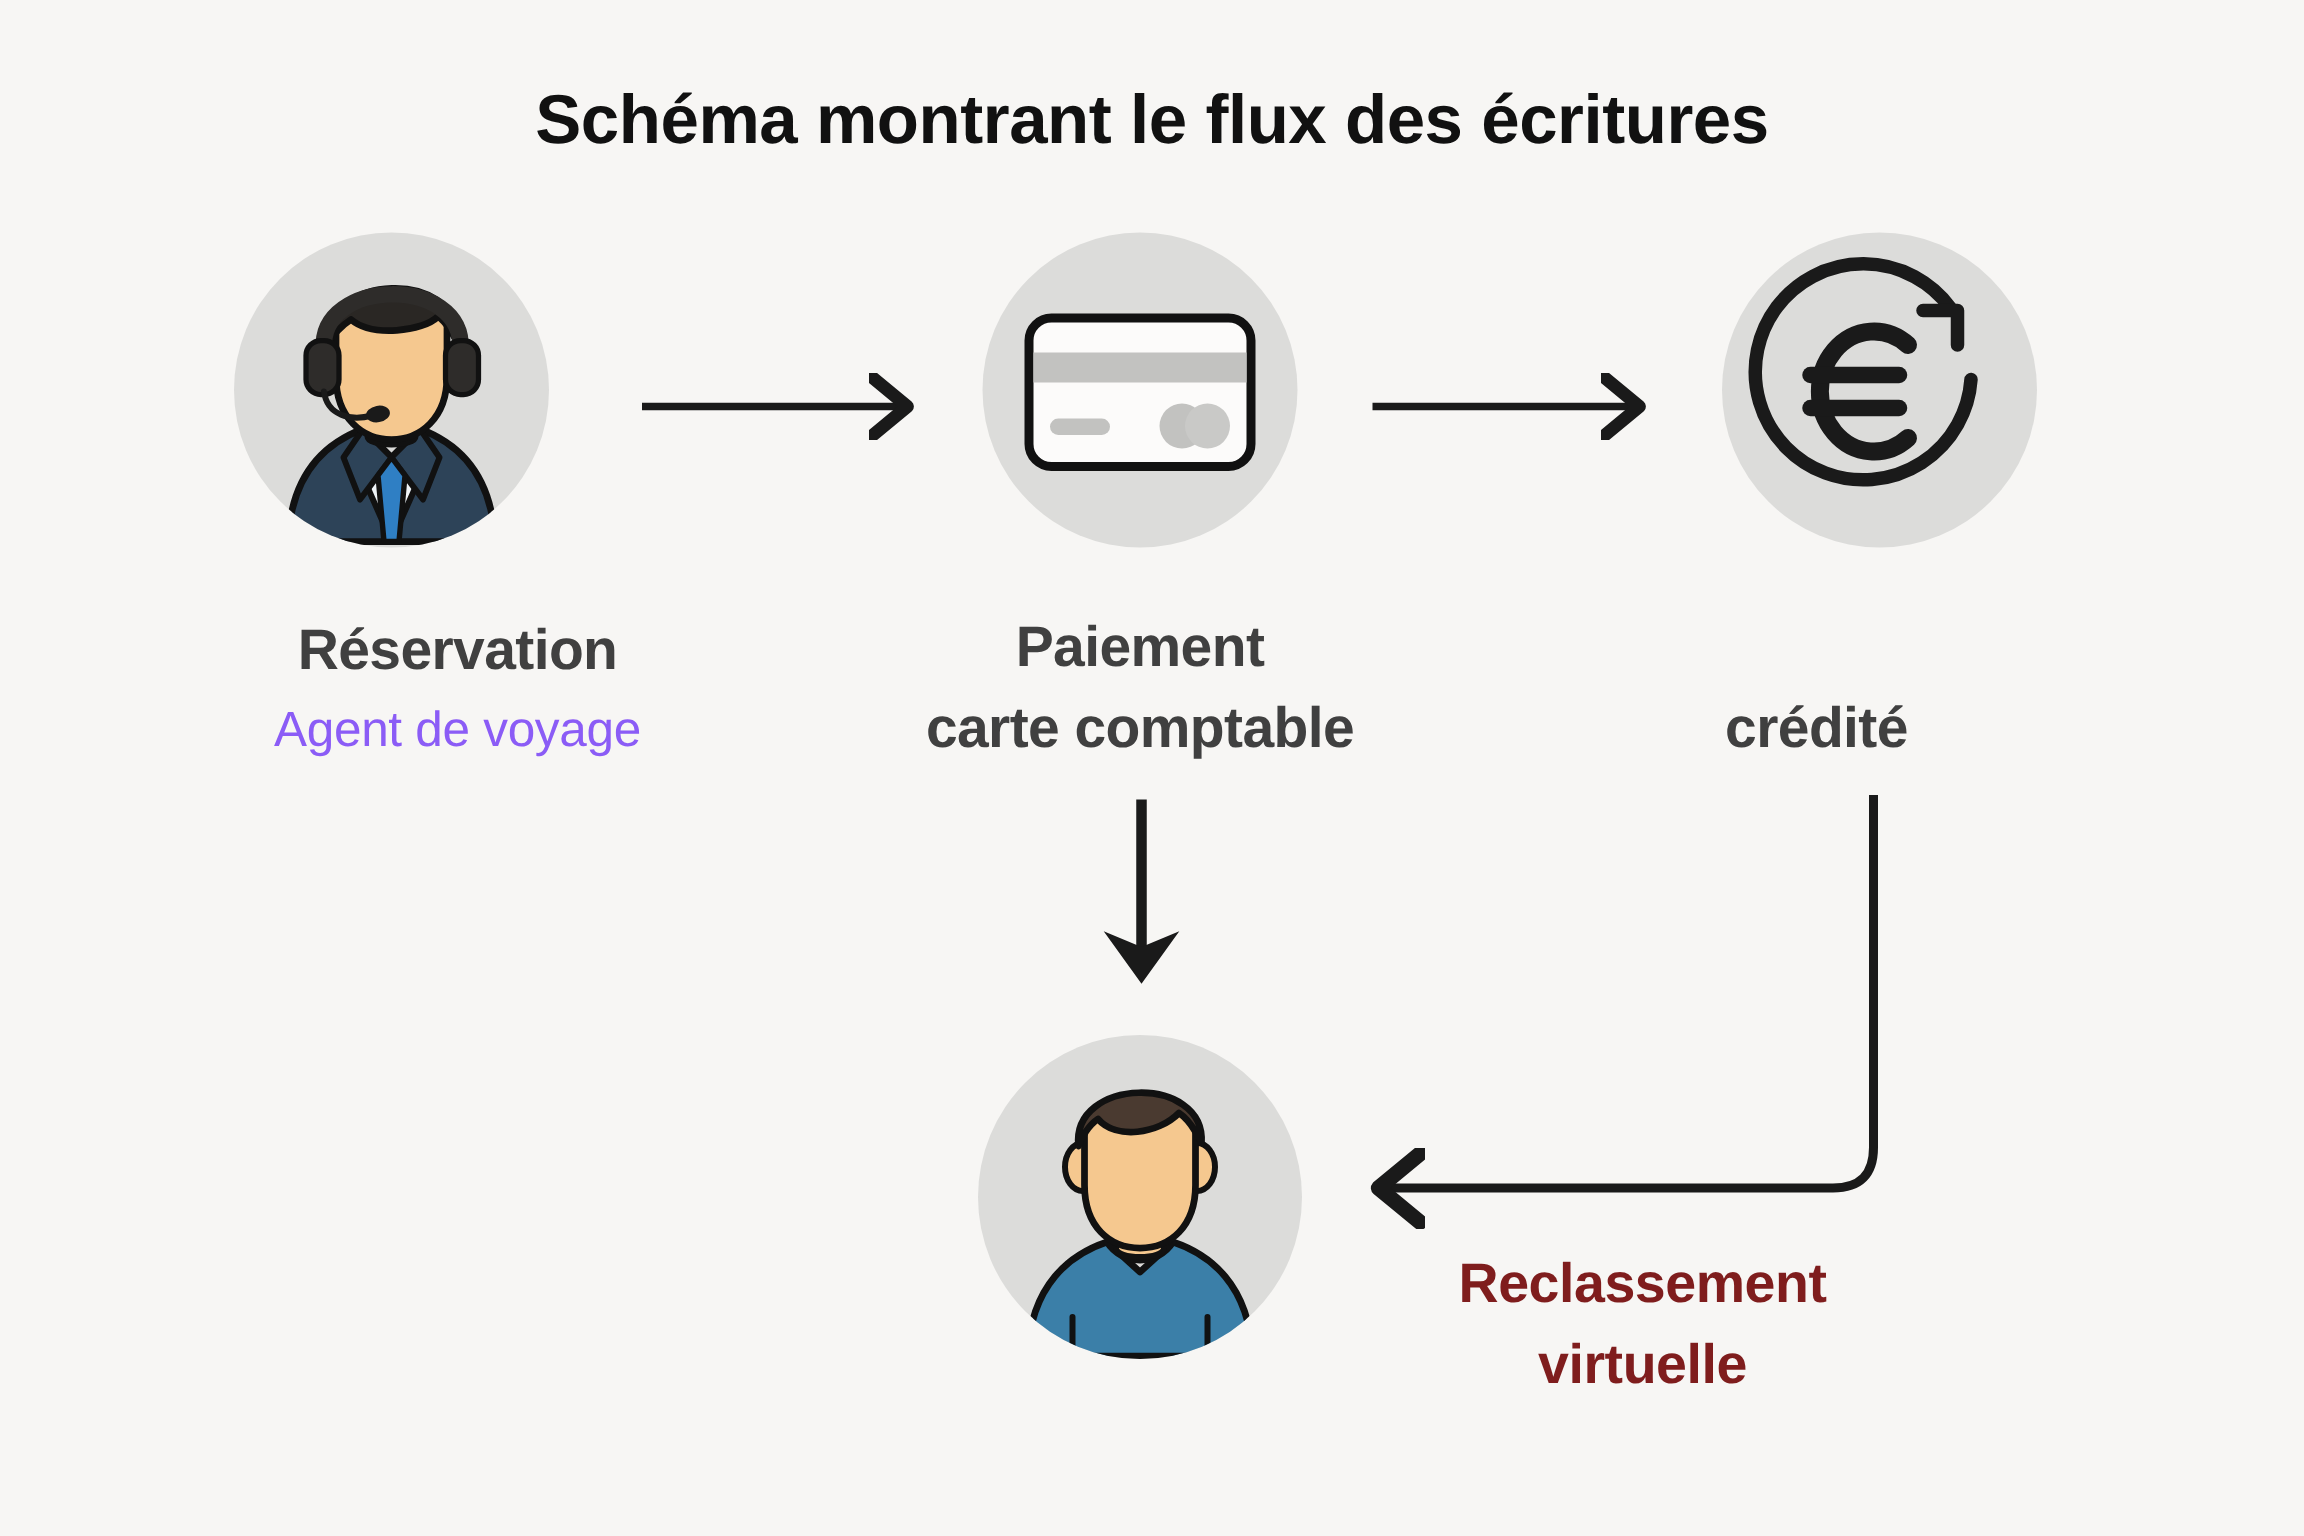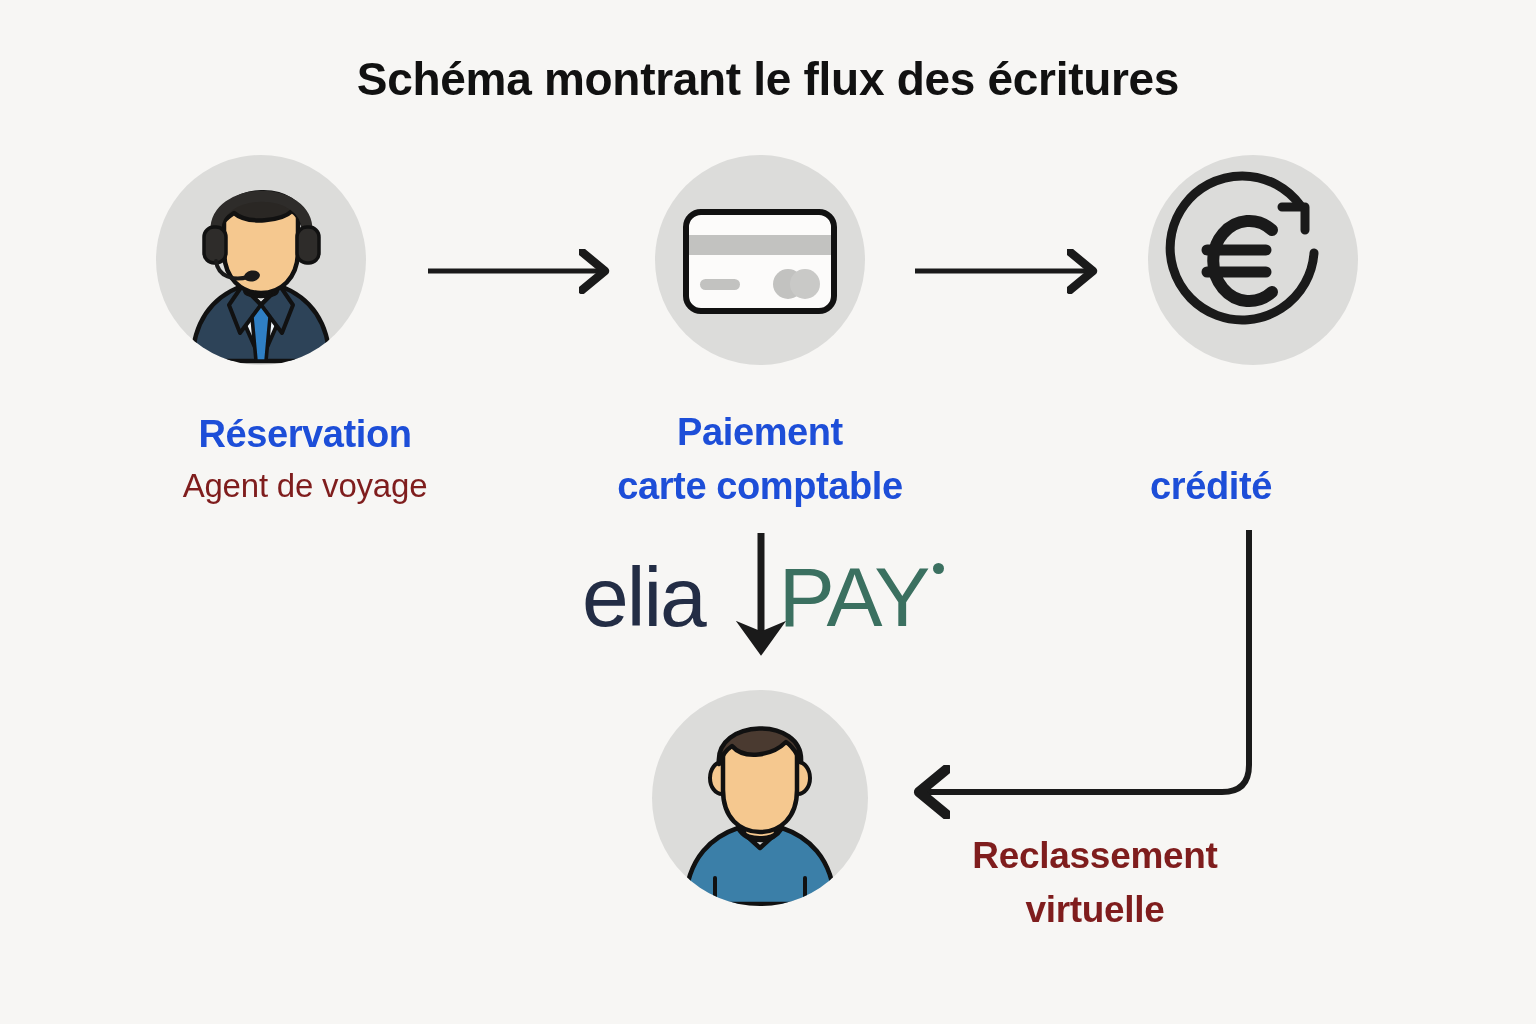--- a/index.html
+++ b/index.html
@@ -42,30 +42,30 @@
     display: flex;
     align-items: center;
     justify-content: center;
     overflow: hidden;
   }
   .node-circle svg { display: block; }
 
   
   .node-label {
     text-align: center;
-    color: #1d4ed8;
+    color: #404040;
     font-size: 38px;
     font-weight: bold;
     line-height: 1.16;
     letter-spacing: -0.4px;
     white-space: nowrap;
   }
   .node-sublabel {
     text-align: center;
-    color: #7f1d1d;
+    color: #8b5cf6;
     font-size: 33px;
     font-weight: normal;
     line-height: 1.16;
     letter-spacing: -0.2px;
     white-space: nowrap;
   }
   .edge-label {
     text-align: center;
     color: #7f1d1d;
     font-size: 37px;
@@ -184,26 +184,20 @@
       <path d="M134 52 L157 52 L157 75" fill="none" stroke="#1a1a1a" stroke-width="9" stroke-linecap="round" stroke-linejoin="round"></path>
 
       <path d="M124 75 A36 40 0 1 0 124 137" fill="none" stroke="#1a1a1a" stroke-width="12" stroke-linecap="round"></path>
       <line x1="59" y1="95" x2="118" y2="95" stroke="#1a1a1a" stroke-width="11" stroke-linecap="round"></line>
       <line x1="59" y1="117" x2="118" y2="117" stroke="#1a1a1a" stroke-width="11" stroke-linecap="round"></line>
     </svg>
   </div>
 
   <div class="abs node-label" style="left:991px;top:464px;width:440px;">crédité</div>
 
-  <div class="abs" id="brand" style="left:582px;top:555px;">
-    <span class="brand-elia">elia</span>
-    <span class="brand-gap"></span>
-    <span class="brand-pay">PAY</span>
-    <span class="brand-dot"></span>
-  </div>
 
   <div class="abs node-circle" style="left:652px;top:690px;width:216px;height:216px;">
     <svg width="216" height="216" viewBox="0 0 216 216">
 
       <path d="M33 214 C35 166 62 146 86 138 L108 158 L130 138 C154 146 181 166 183 214 Z" fill="#3b7fa8" stroke="#111" stroke-width="4.5" stroke-linejoin="round"></path>
 
       <line x1="63" y1="188" x2="63" y2="214" stroke="#111" stroke-width="4" stroke-linecap="round"></line>
       <line x1="153" y1="188" x2="153" y2="214" stroke="#111" stroke-width="4" stroke-linecap="round"></line>
 
       <path d="M86 138 C96 154 120 154 130 138" fill="none" stroke="#111" stroke-width="4.5" stroke-linecap="round"></path>

